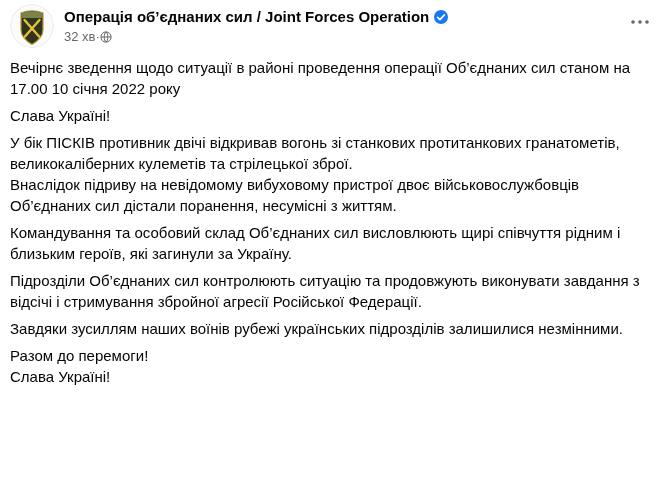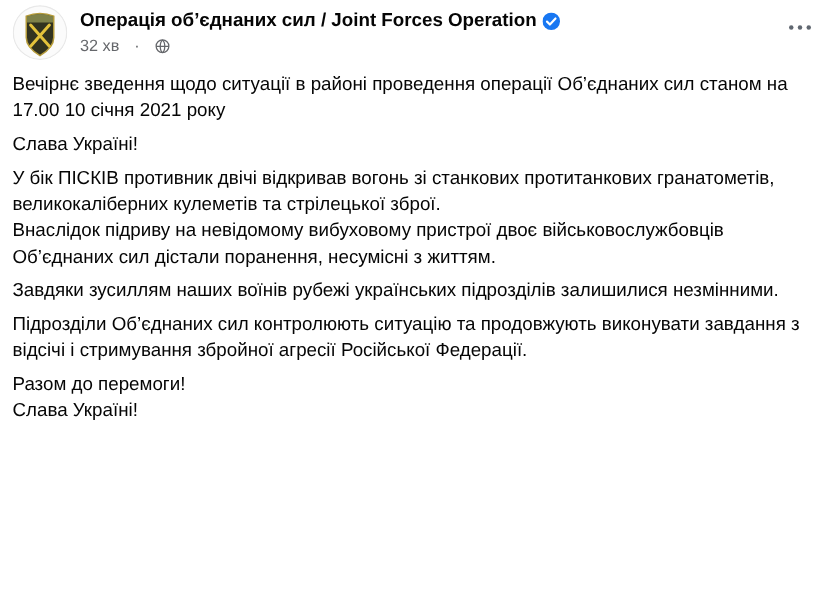--- a/index.html
+++ b/index.html
@@ -54,21 +54,21 @@
     font-weight: 700;
     line-height: 20px;
     color: var(--text-primary);
     cursor: pointer;
     white-space: nowrap;
   }
   .verified { display: flex; align-items: center; }
   .meta-row {
     display: flex;
     align-items: center;
-    gap: 12px;
+    gap: 0;
     margin-top: 2px;
     font-size: 13px;
     line-height: 16px;
     color: var(--text-secondary);
   }
   .timestamp { cursor: pointer; }
   .globe { display: flex; align-items: center; }
   .more-btn {
     position: absolute;
     top: 12px;
@@ -138,23 +138,24 @@
       <svg width="18" height="4" viewBox="0 0 18 4">
         <circle cx="2" cy="2" r="1.8" fill="#606770"></circle>
         <circle cx="9" cy="2" r="1.8" fill="#606770"></circle>
         <circle cx="16" cy="2" r="1.8" fill="#606770"></circle>
       </svg>
     </div>
 
   </div>
 
   <div class="body-text">
-      <div class="post-paragraph">Вечірнє зведення щодо ситуації в районі проведення операції Об’єднаних сил станом на 17.00 10 січня 2021 року</div>
+      <div class="post-paragraph">Вечірнє зведення щодо ситуації в районі проведення операції Об’єднаних сил станом на 17.00 10 січня 2022 року</div>
       <div class="post-paragraph">Слава Україні!</div>
       <div class="post-paragraph">У бік ПІСКІВ противник двічі відкривав вогонь зі станкових протитанкових гранатометів, великокаліберних кулеметів та стрілецької зброї.
 Внаслідок підриву на невідомому вибуховому пристрої двоє військовослужбовців Об’єднаних сил дістали поранення, несумісні з життям.</div>
+      <div class="post-paragraph">Командування та особовий склад Об’єднаних сил висловлюють щирі співчуття рідним і близьким героїв, які загинули за Україну.</div>
+      <div class="post-paragraph">Підрозділи Об’єднаних сил контролюють ситуацію та продовжують виконувати завдання з відсічі і стримування збройної агресії Російської Федерації.</div>
       <div class="post-paragraph">Завдяки зусиллям наших воїнів рубежі українських підрозділів залишилися незмінними.</div>
-      <div class="post-paragraph">Підрозділи Об’єднаних сил контролюють ситуацію та продовжують виконувати завдання з відсічі і стримування збройної агресії Російської Федерації.</div>
       <div class="post-paragraph">Разом до перемоги!
 Слава Україні!</div>
     </div>
 
 </div>
 
 </body></html>

